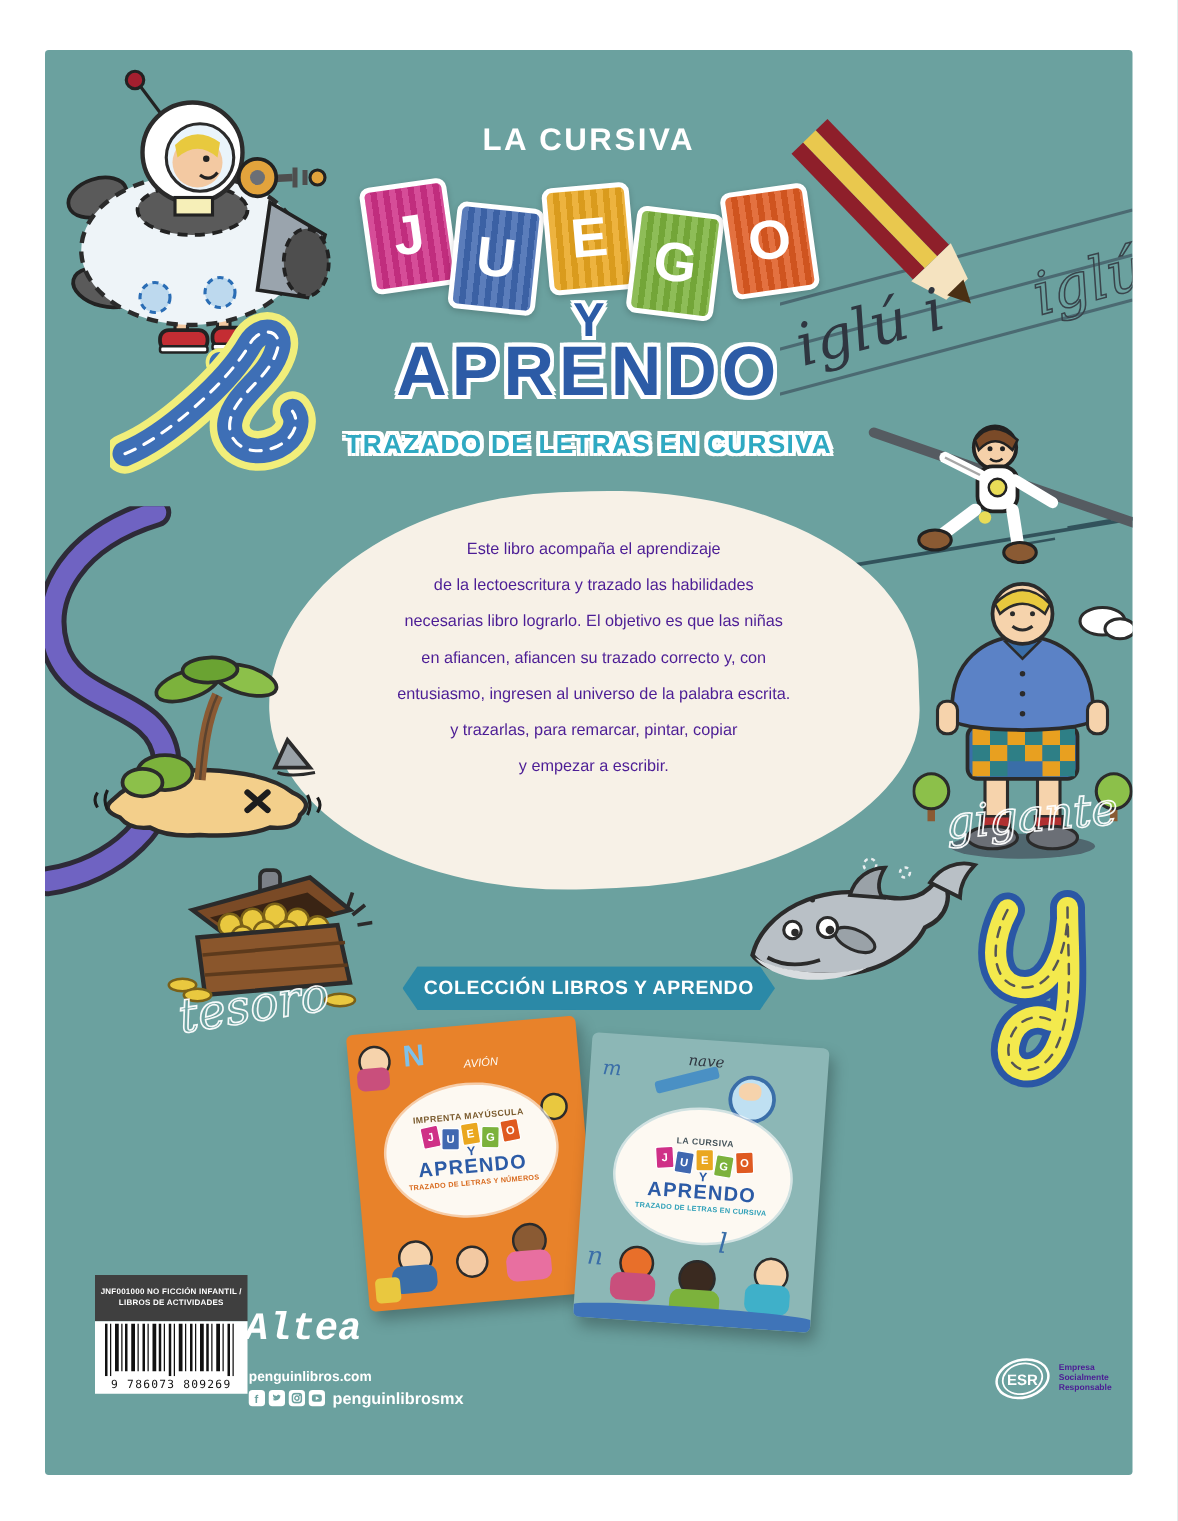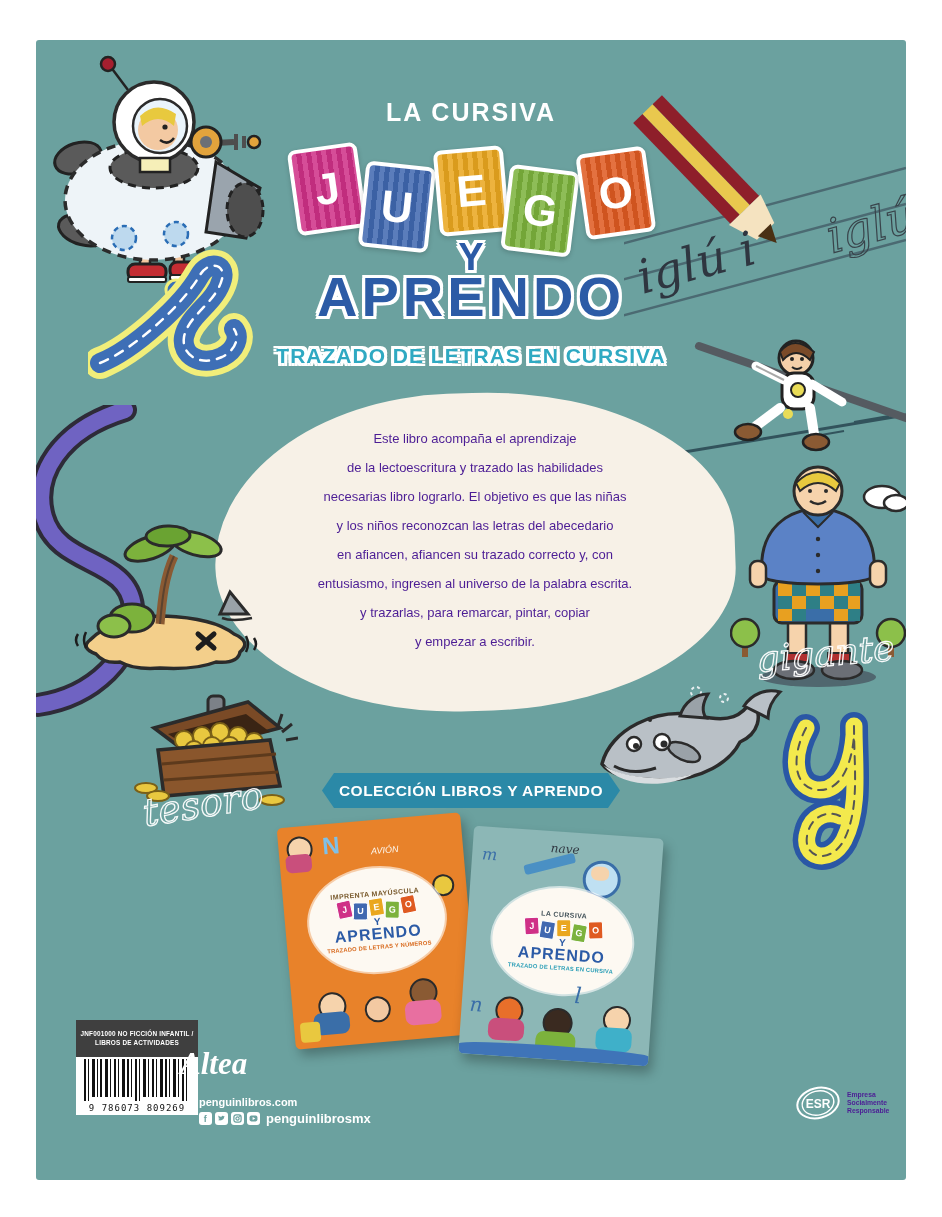--- a/index.html
+++ b/index.html
@@ -68,21 +68,21 @@
   .miniSub{font-size:5.8px;font-weight:bold;margin-top:2px;letter-spacing:.2px;}
   .kidDot{position:absolute;border-radius:50%;}
 
   
   .catbox{left:40px;top:980px;width:122px;height:37px;background:#3f3f3f;color:#fff;
     display:flex;flex-direction:column;align-items:center;justify-content:center;
     font-size:6.4px;font-weight:bold;text-align:center;line-height:8.5px;letter-spacing:.2px;}
   .barcode{left:40px;top:1017px;width:122px;height:58px;background:#fff;}
   .bcDigits{position:absolute;left:0;bottom:2px;width:100%;text-align:center;
     font-family:"DejaVu Sans Mono",monospace;font-size:9px;color:#111;letter-spacing:1px;}
-  .altea{left:144px;top:1006px;width:130px;color:#fff;font-family:Liberation Serif, serif;
+  .altea{left:160px;top:1006px;width:130px;color:#fff;font-family:Liberation Mono, monospace;
     font-style:italic;font-weight:bold;font-size:31px;}
   .website{left:163px;top:1056px;color:#fff;font-size:11px;font-weight:bold;}
   .socialRow{left:163px;top:1071px;display:flex;align-items:center;gap:3px;}
   .soc{width:13px;height:13px;background:#fff;border-radius:3px;display:flex;
     align-items:center;justify-content:center;}
   .handle{color:#fff;font-size:13px;font-weight:bold;margin-left:3px;}
   .esr{left:758px;top:1042px;display:flex;align-items:center;gap:5px;color:#4c1d95;}
   .esrTxt{font-size:6.8px;line-height:8px;font-weight:bold;}
 </style>
 </head>
@@ -177,21 +177,20 @@
   </div>
   <div class="abs yConnector outlineWhite">Y</div>
   <div class="abs aprendo outlineWhite">APRENDO</div>
   <div class="abs subtitle outlineWhite">TRAZADO DE LETRAS EN CURSIVA</div>
 
   <div class="abs blob"></div>
   <div class="abs desc" style="z-index:3">
     <div>Este libro acompaña el aprendizaje</div>
     <div>de la lectoescritura y trazado las habilidades</div>
     <div>necesarias libro lograrlo. El objetivo es que las niñas</div>
-    <div>y los niños reconozcan las letras del abecedario</div>
     <div>en afiancen, afiancen su trazado correcto y, con</div>
     <div>entusiasmo, ingresen al universo de la palabra escrita.</div>
     <div>y trazarlas, para remarcar, pintar, copiar</div>
     <div>y empezar a escribir.</div>
   </div>
 
   <svg class="abs" style="left:-6px;top:365px" width="135" height="315" viewBox="0 0 135 315">
     <path d="M95,5 C30,25 2,70 14,112 C28,162 98,152 103,202 C107,252 62,292 8,300" fill="none" stroke="#2e2b38" stroke-width="24" stroke-linecap="round"></path>
     <path d="M95,5 C30,25 2,70 14,112 C28,162 98,152 103,202 C107,252 62,292 8,300" fill="none" stroke="#6f63c2" stroke-width="16" stroke-linecap="round"></path>
   </svg>

